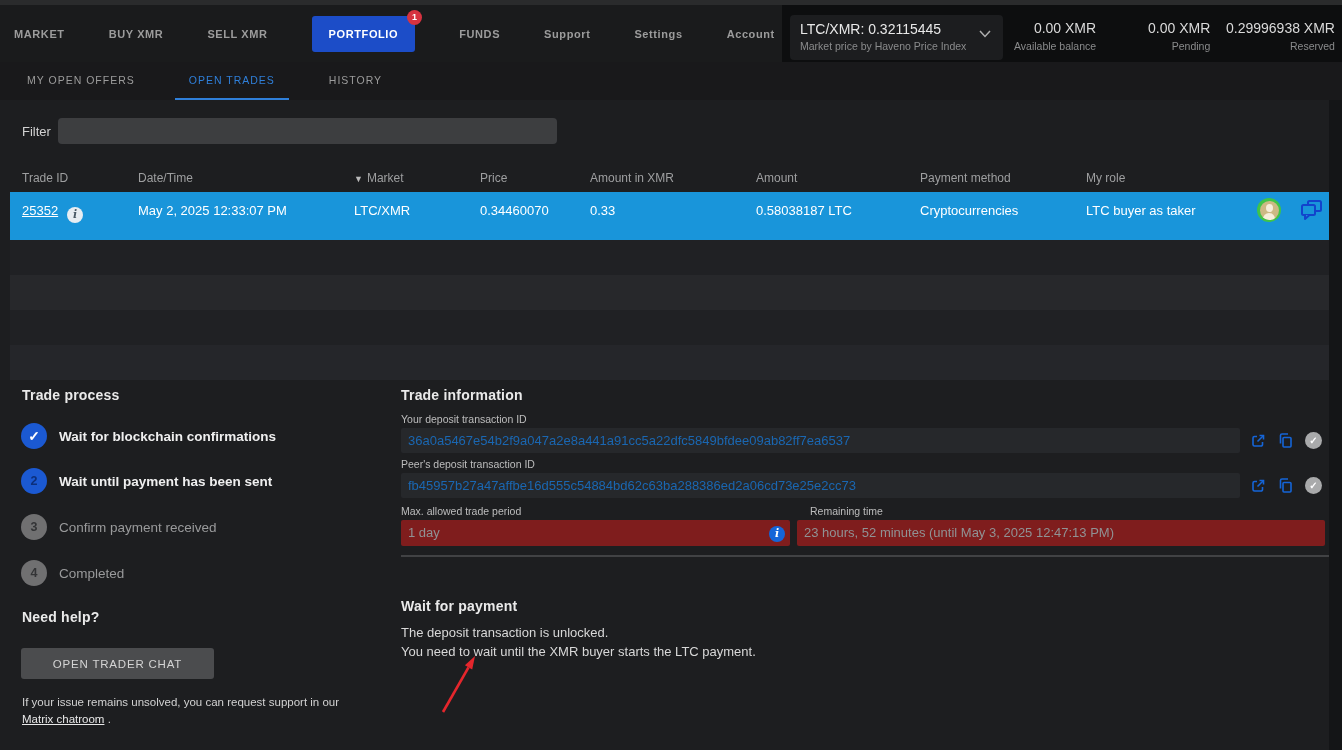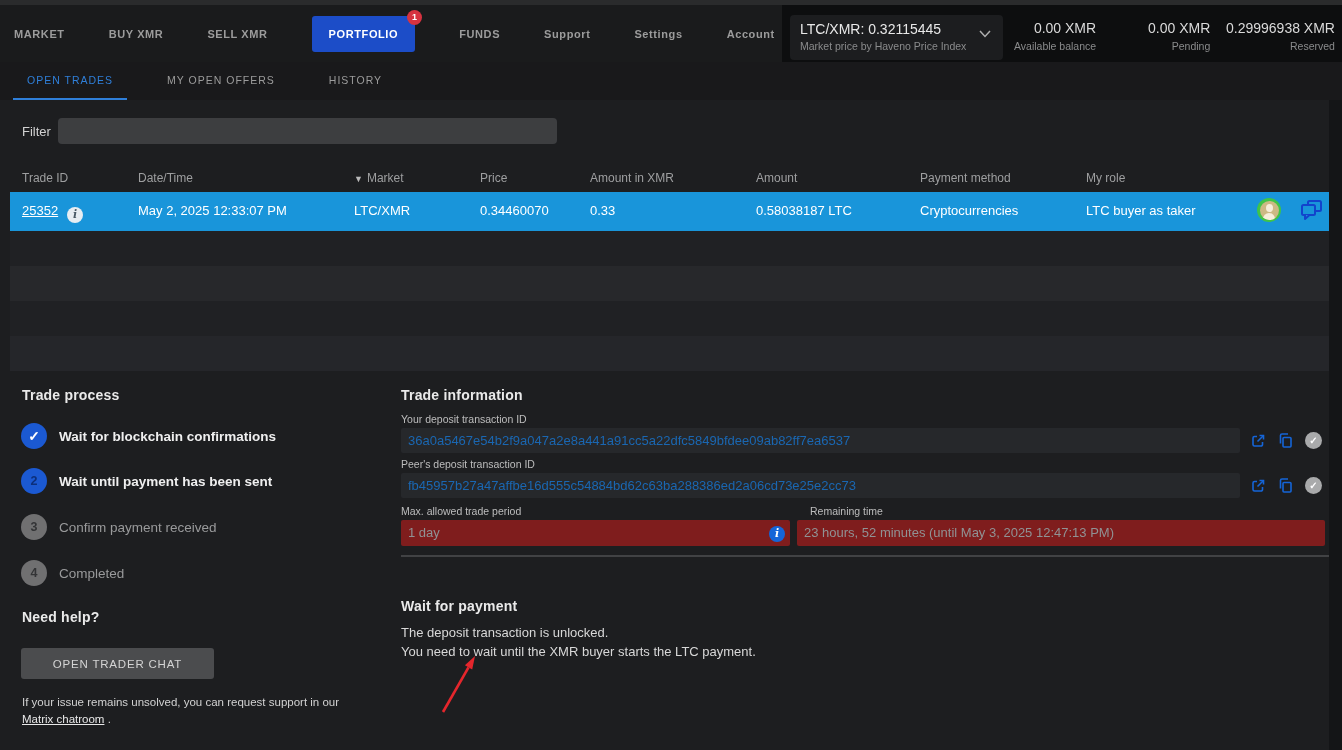--- a/index.html
+++ b/index.html
@@ -48,21 +48,21 @@
     background:#3d3e40; border:none; border-radius:4px; outline:none;
     color:#e0e0e0; font-size:12px; padding:0 8px; font-family:"Liberation Sans", sans-serif;
   }
   
   .table { position:absolute; left:10px; top:165px; width:1319px; }
   .thead { position:relative; height:27px; }
   .hcell { position:absolute; top:6px; font-size:12px; color:#9e9fa0; white-space:nowrap; }
   .sort-glyph { font-size:9px; color:#b9b9b9; margin-right:4px; }
   .c1{left:12px;} .c2{left:128px;} .c3{left:344px;} .c4{left:470px;}
   .c5{left:580px;} .c6{left:746px;} .c7{left:910px;} .c8{left:1076px;}
-  .trow { position:relative; height:39px; background:#1995da; }
+  .trow { position:relative; height:48px; background:#1995da; }
   .rcell { position:absolute; top:11px; font-size:13px; color:#fff; white-space:nowrap; }
   .trade-id-link { color:#fff; text-decoration:underline; }
   .info-row-icon {
     display:inline-block; width:16px; height:16px; border-radius:50%; background:#e7edf2;
     color:#4a5a66; font-size:11px; font-weight:bold; text-align:center; line-height:16px;
     vertical-align:-3px; margin-left:9px; font-family:"DejaVu Serif", serif; font-style:italic;
   }
   .avatar { position:absolute; left:1247px; top:6px; width:24px; height:24px; border-radius:50%;
     background:#3fc449; display:flex; align-items:center; justify-content:center; }
   .avatar-inner { position:relative; width:19px; height:19px; border-radius:50%; background:#cdb984; overflow:hidden; }
@@ -164,22 +164,22 @@
       <div class="balance-val">0.00 XMR</div>
       <div class="balance-label">Pending</div>
     </div>
     <div class="balance bal3">
       <div class="balance-val">0.29996938 XMR</div>
       <div class="balance-label">Reserved</div>
     </div>
   </div>
 
   <div class="tabbar">
+    <div class="tab">MY OPEN OFFERS</div>
     <div class="tab active">OPEN TRADES</div>
-    <div class="tab">MY OPEN OFFERS</div>
     <div class="tab">HISTORY</div>
   </div>
 
   <div class="filter-label">Filter</div>
   <input class="filter-input" type="text" value="" style="">
 
   <div class="table">
     <div class="thead">
       <span class="hcell c1">Trade ID</span>
       <span class="hcell c2">Date/Time</span>

